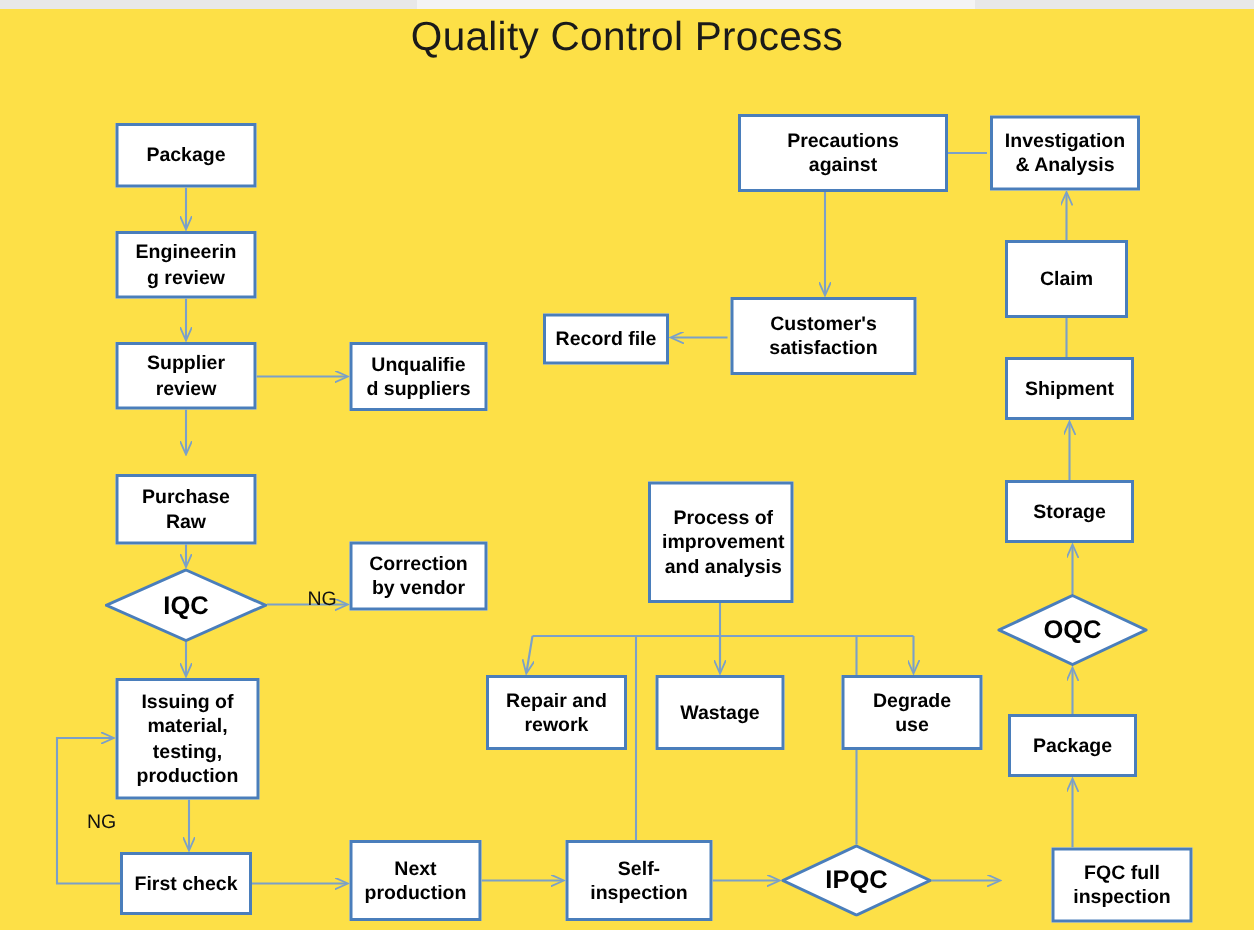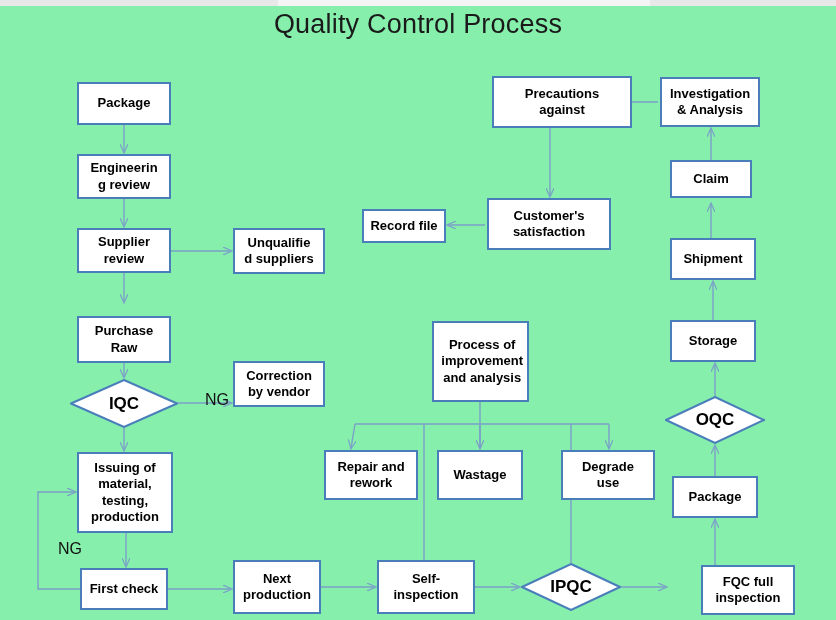--- a/index.html
+++ b/index.html
@@ -4,21 +4,21 @@
 <style>
   html, body {
     margin: 0;
     padding: 0;
     background: #ffffff;
   }
   #page {
     position: relative;
     width: 836px;
     height: 620px;
-    background: #86efac;
+    background: #fde047;
     overflow: hidden;
     font-family: "Liberation Sans", sans-serif;
   }
   #top-band {
     position: absolute;
     left: 0;
     top: 0;
     width: 836px;
     height: 6px;
     background: #e8e8e8;
@@ -83,21 +83,21 @@
     position: absolute;
     left: 0;
     top: 0;
     width: 100%;
     height: 100%;
     z-index: 1;
   }
   .edge-label {
     position: absolute;
     font-family: "Liberation Sans", sans-serif;
-    font-size: 16px;
+    font-size: 13px;
     font-weight: 400;
     color: #111111;
     background: transparent;
   }
 </style>
 </head>
 <body>
 
 <div id="page">
 
@@ -221,21 +221,21 @@
           <path d="M50,1 L99,24 L50,47 L1,24 Z" fill="#ffffff" stroke="#4a7ebb" stroke-width="2"></path>
         </svg>
         <span class="dlabel">OQC</span>
       </div>
       <div class="node box" style="left: 670px; top: 320px; width: 86px; height: 42px;">
         <span>Storage</span>
       </div>
       <div class="node box" style="left: 670px; top: 238px; width: 86px; height: 42px;">
         <span>Shipment</span>
       </div>
-      <div class="node box" style="left: 670px; top: 160px; width: 82px; height: 38px;">
+      <div class="node box" style="left: 670px; top: 160px; width: 82px; height: 52px;">
         <span>Claim</span>
       </div>
       <div class="node box" style="left: 660px; top: 77px; width: 100px; height: 50px;">
         <span>Investigation<br>&amp; Analysis</span>
       </div>
       <div class="node box" style="left: 492px; top: 76px; width: 140px; height: 52px;">
         <span>Precautions<br>against</span>
       </div>
       <div class="node box" style="left: 487px; top: 198px; width: 124px; height: 52px;">
         <span>Customer's<br>satisfaction</span>

